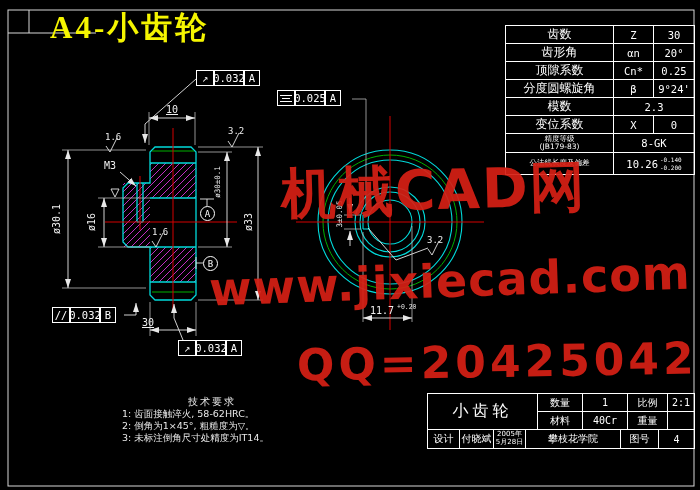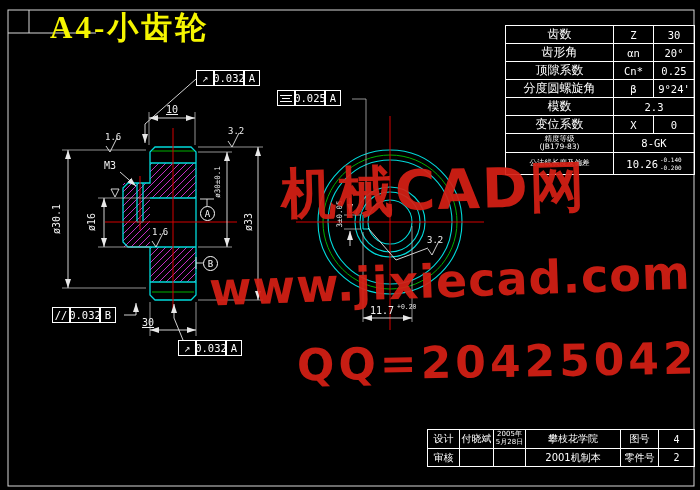--- a/index.html
+++ b/index.html
@@ -287,21 +287,51 @@
           <span style="display:flex;flex-direction:column;font-size:6px;line-height:1.2;">
             <span>-0.140</span>
             <span>-0.200</span>
           </span>
         </div>
       </td>
     </tr>
   </tbody>
     </table>
 
-
+  <div id="techreq">
+    <div class="hd">技术要求</div>
+    <div>1: 齿面接触淬火, 58-62HRC。</div>
+    <div>2: 倒角为1×45°, 粗糙度为▽。</div>
+    <div>3: 未标注倒角尺寸处精度为IT14。</div>
+  </div>
+
+  <table class="tb" style="left:427px;top:393px;">
+    <colgroup>
+        <col style="width:110px">
+        <col style="width:45px">
+        <col style="width:45px">
+        <col style="width:40px">
+        <col style="width:27px">
+      </colgroup>
+    <tbody>
+        <tr style="height:18px">
+      <td rowspan="2" style="font-size:16px;letter-spacing:4px;">小齿轮</td>
+      <td>数量</td>
+      <td class="mono">1</td>
+      <td>比例</td>
+      <td class="mono">2:1</td>
+    </tr>
+    <tr style="height:18px">
+      <td>材料</td>
+      <td class="mono">40Cr</td>
+      <td>重量</td>
+      <td class="mono"></td>
+    </tr>
+  </tbody>
+    </table>
 
   <table class="tb" style="left:427px;top:429px;">
     <colgroup>
         <col style="width:32px">
         <col style="width:34px">
         <col style="width:32px">
         <col style="width:95px">
         <col style="width:38px">
         <col style="width:36px">
       </colgroup>
@@ -310,28 +340,20 @@
       <td>设计</td>
       <td>付晓斌</td>
       <td style="font-size:7px;line-height:1.1;">
         <div>2005年</div>
         <div>5月28日</div>
       </td>
       <td>攀枝花学院</td>
       <td>图号</td>
       <td class="mono">4</td>
     </tr>
-    <tr style="height:18px">
-      <td>审核</td>
-      <td></td>
-      <td></td>
-      <td>2001机制本</td>
-      <td>零件号</td>
-      <td class="mono">2</td>
-    </tr>
   </tbody>
     </table>
 
   <div class="wm" id="wm1">机械CAD网</div>
   <div class="wm" id="wm2">www.jixiecad.com</div>
   <div class="wm" id="wm3">QQ=20425042</div>
 
 </div>
 
 </body></html>

